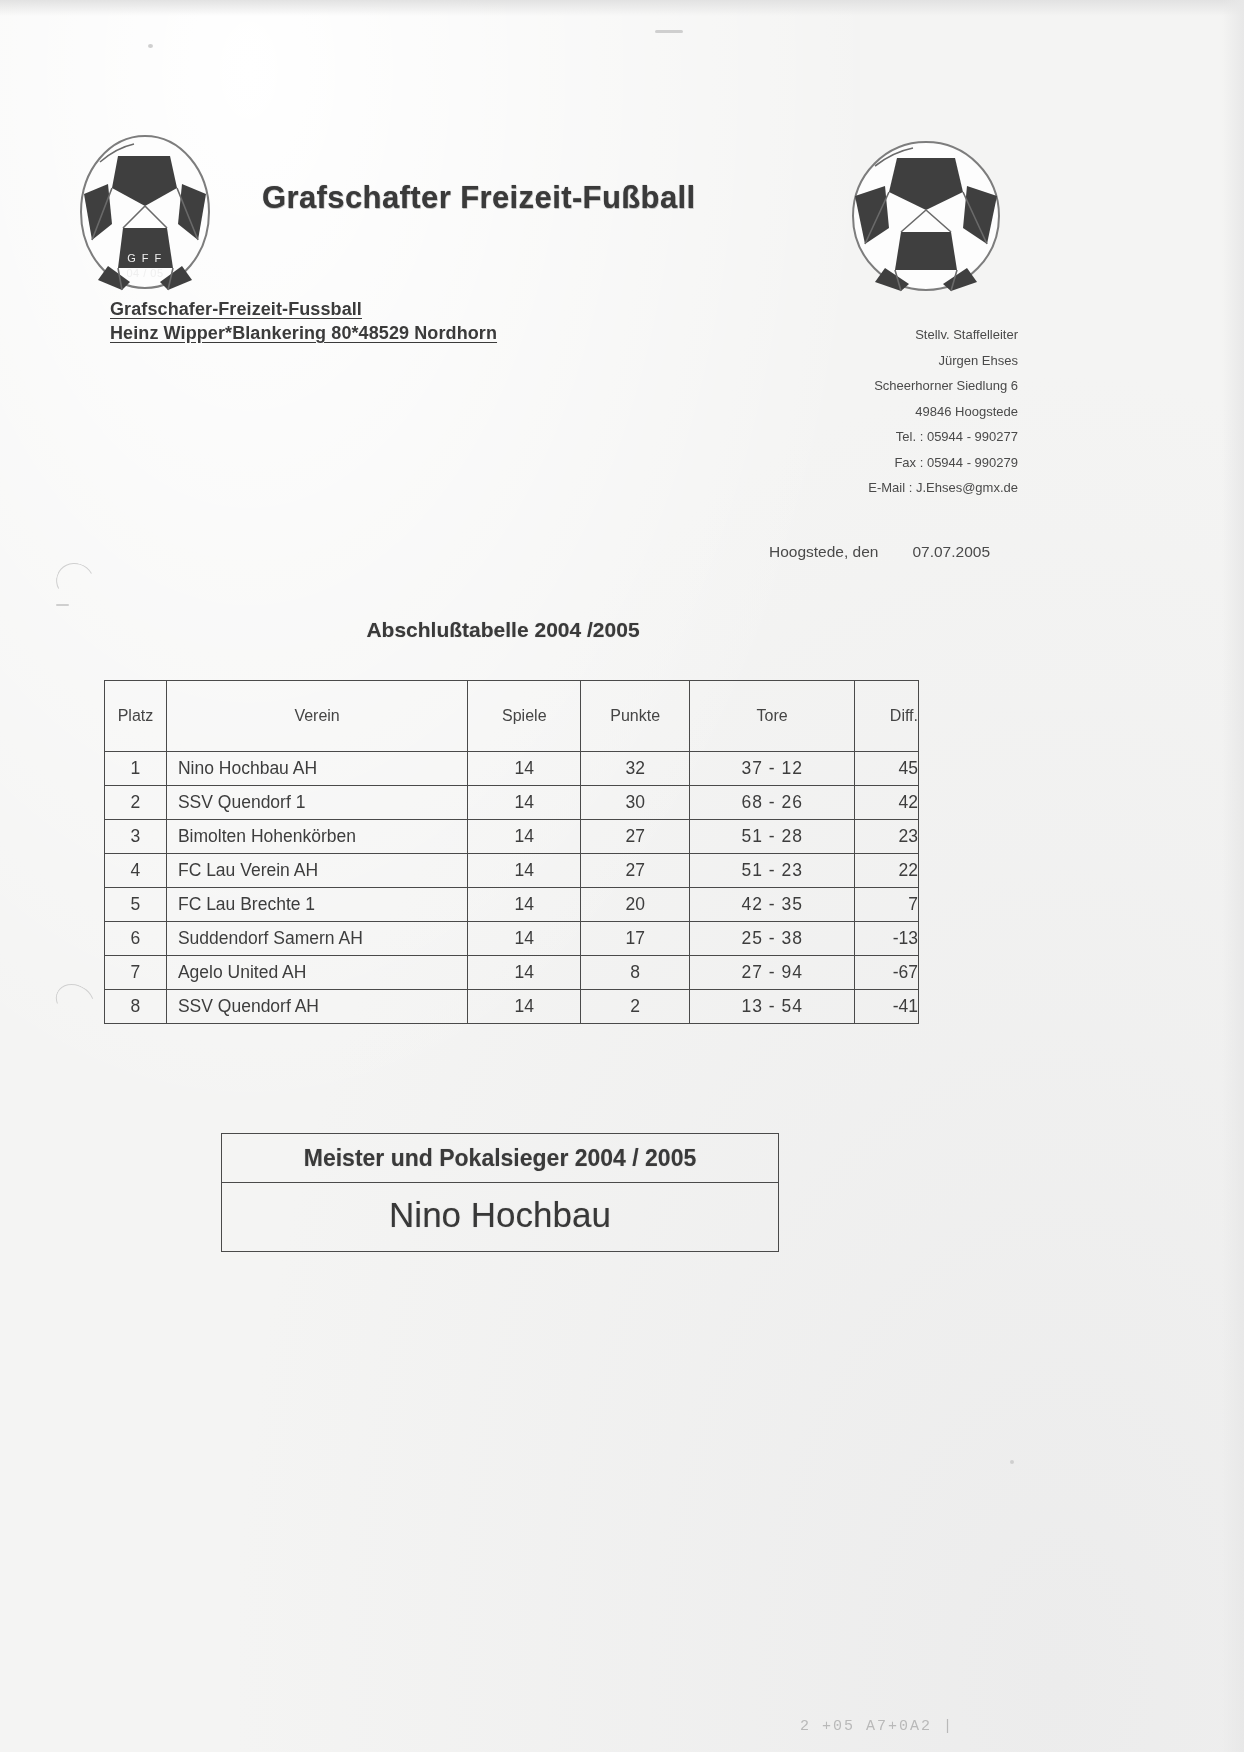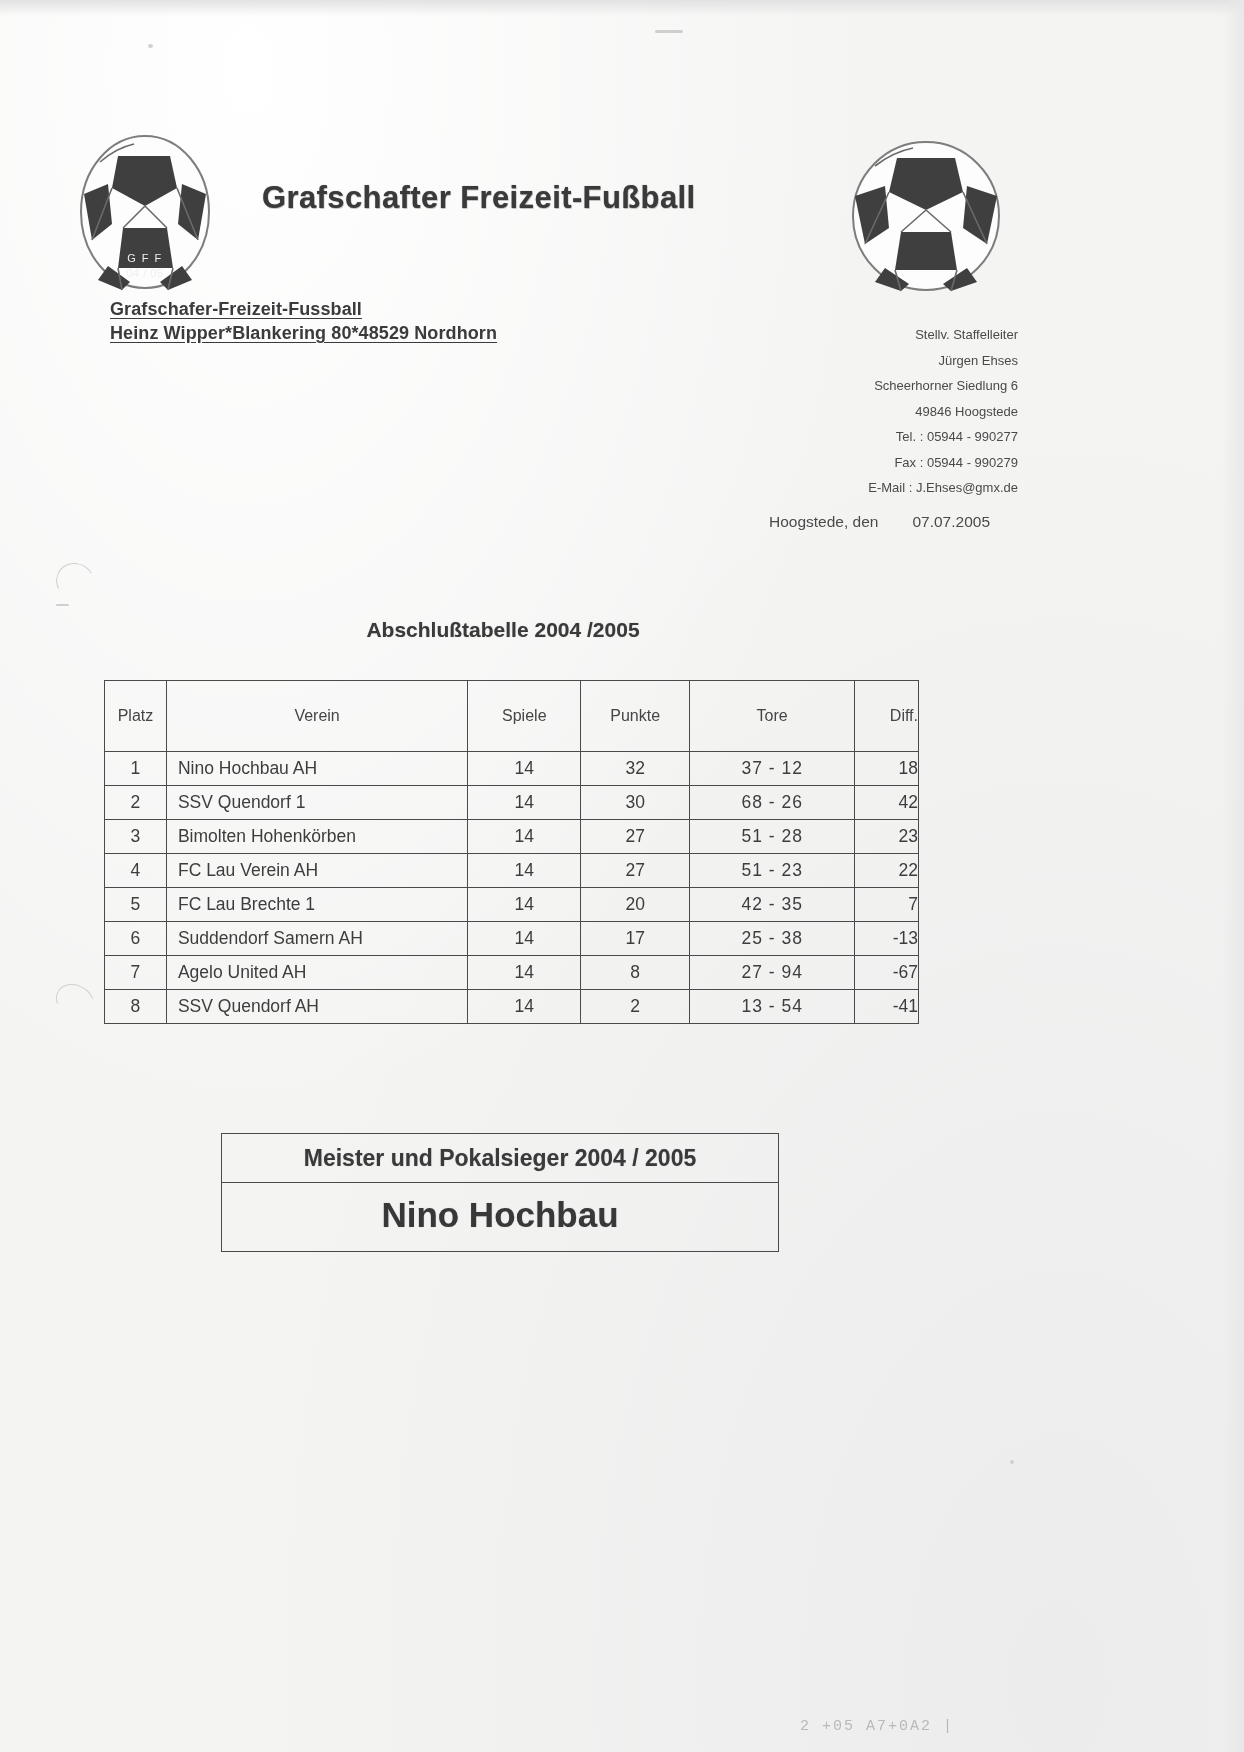--- a/index.html
+++ b/index.html
@@ -38,21 +38,21 @@
 
   
   .sender{position:absolute;left:110px;top:297px;font-size:18px;font-weight:bold;
     color:#3b3b3b;line-height:24px;letter-spacing:.1px;}
   .sender div{text-decoration:underline;text-underline-offset:3px;white-space:nowrap;}
 
   .recipient{position:absolute;left:628px;top:322px;width:390px;
     font-size:13px;color:#4a4a4a;line-height:25.5px;text-align:right;}
   .recipient div{white-space:nowrap;}
 
-  .dateline{position:absolute;left:560px;top:513px;width:430px;text-align:right;
+  .dateline{position:absolute;left:560px;top:543px;width:430px;text-align:right;
     font-size:15.5px;color:#4a4a4a;white-space:nowrap;}
   .dateline .dl-city{margin-right:34px;}
 
   
   .table-title{position:absolute;left:0;top:618px;width:1006px;text-align:center;
     font-size:21px;font-weight:bold;color:#3a3a3a;
     text-shadow:0 0 1px rgba(70,70,70,.4);}
 
   
   .tbl-wrap{position:absolute;left:104px;top:680px;width:815px;}
@@ -70,21 +70,21 @@
   .c-diff{width:64px;text-align:right;}
   .row-first td{font-weight:bold;}
   .tore-inner{display:inline-block;min-width:104px;text-align:center;letter-spacing:1px;}
 
   
   .champ{position:absolute;left:221px;top:1133px;width:556px;
     border:1.6px solid #4a4a4a;background:transparent;}
   .champ-top{border-bottom:1.6px solid #4a4a4a;text-align:center;
     font-size:23px;font-weight:bold;color:#3a3a3a;padding:11px 0 10px;
     text-shadow:0 0 1px rgba(70,70,70,.35);}
-  .champ-bottom{text-align:center;font-size:35px;font-weight:bold;color:#383838;
+  .champ-bottom{text-align:center;font-size:35px;font-weight:normal;color:#383838;
     padding:12px 0 16px;text-shadow:0 0 1px rgba(70,70,70,.35);}
 
   
   .arc{position:absolute;border:1.5px solid #d0d0d0;border-radius:50%;
     border-right-color:transparent;border-bottom-color:transparent;}
   .footer-smudge{position:absolute;left:800px;top:1718px;width:210px;height:22px;
     color:#b9b9b9;font-size:15px;letter-spacing:2px;overflow:hidden;
     font-family:"Liberation Mono",monospace;}
 </style>
 </head>
@@ -176,21 +176,21 @@
           <th class="c-diff">Diff.</th>
         </tr>
       </thead>
       <tbody>
         <tr class="row-first">
           <td class="c-platz">1</td>
           <td class="c-verein">Nino Hochbau AH</td>
           <td class="c-spiele">14</td>
           <td class="c-punkte">32</td>
           <td class="c-tore"><span class="tore-inner">37  -  12</span></td>
-          <td class="c-diff">18</td>
+          <td class="c-diff">45</td>
         </tr>
         <tr>
           <td class="c-platz">2</td>
           <td class="c-verein">SSV Quendorf 1</td>
           <td class="c-spiele">14</td>
           <td class="c-punkte">30</td>
           <td class="c-tore"><span class="tore-inner">68  -  26</span></td>
           <td class="c-diff">42</td>
         </tr>
         <tr>

